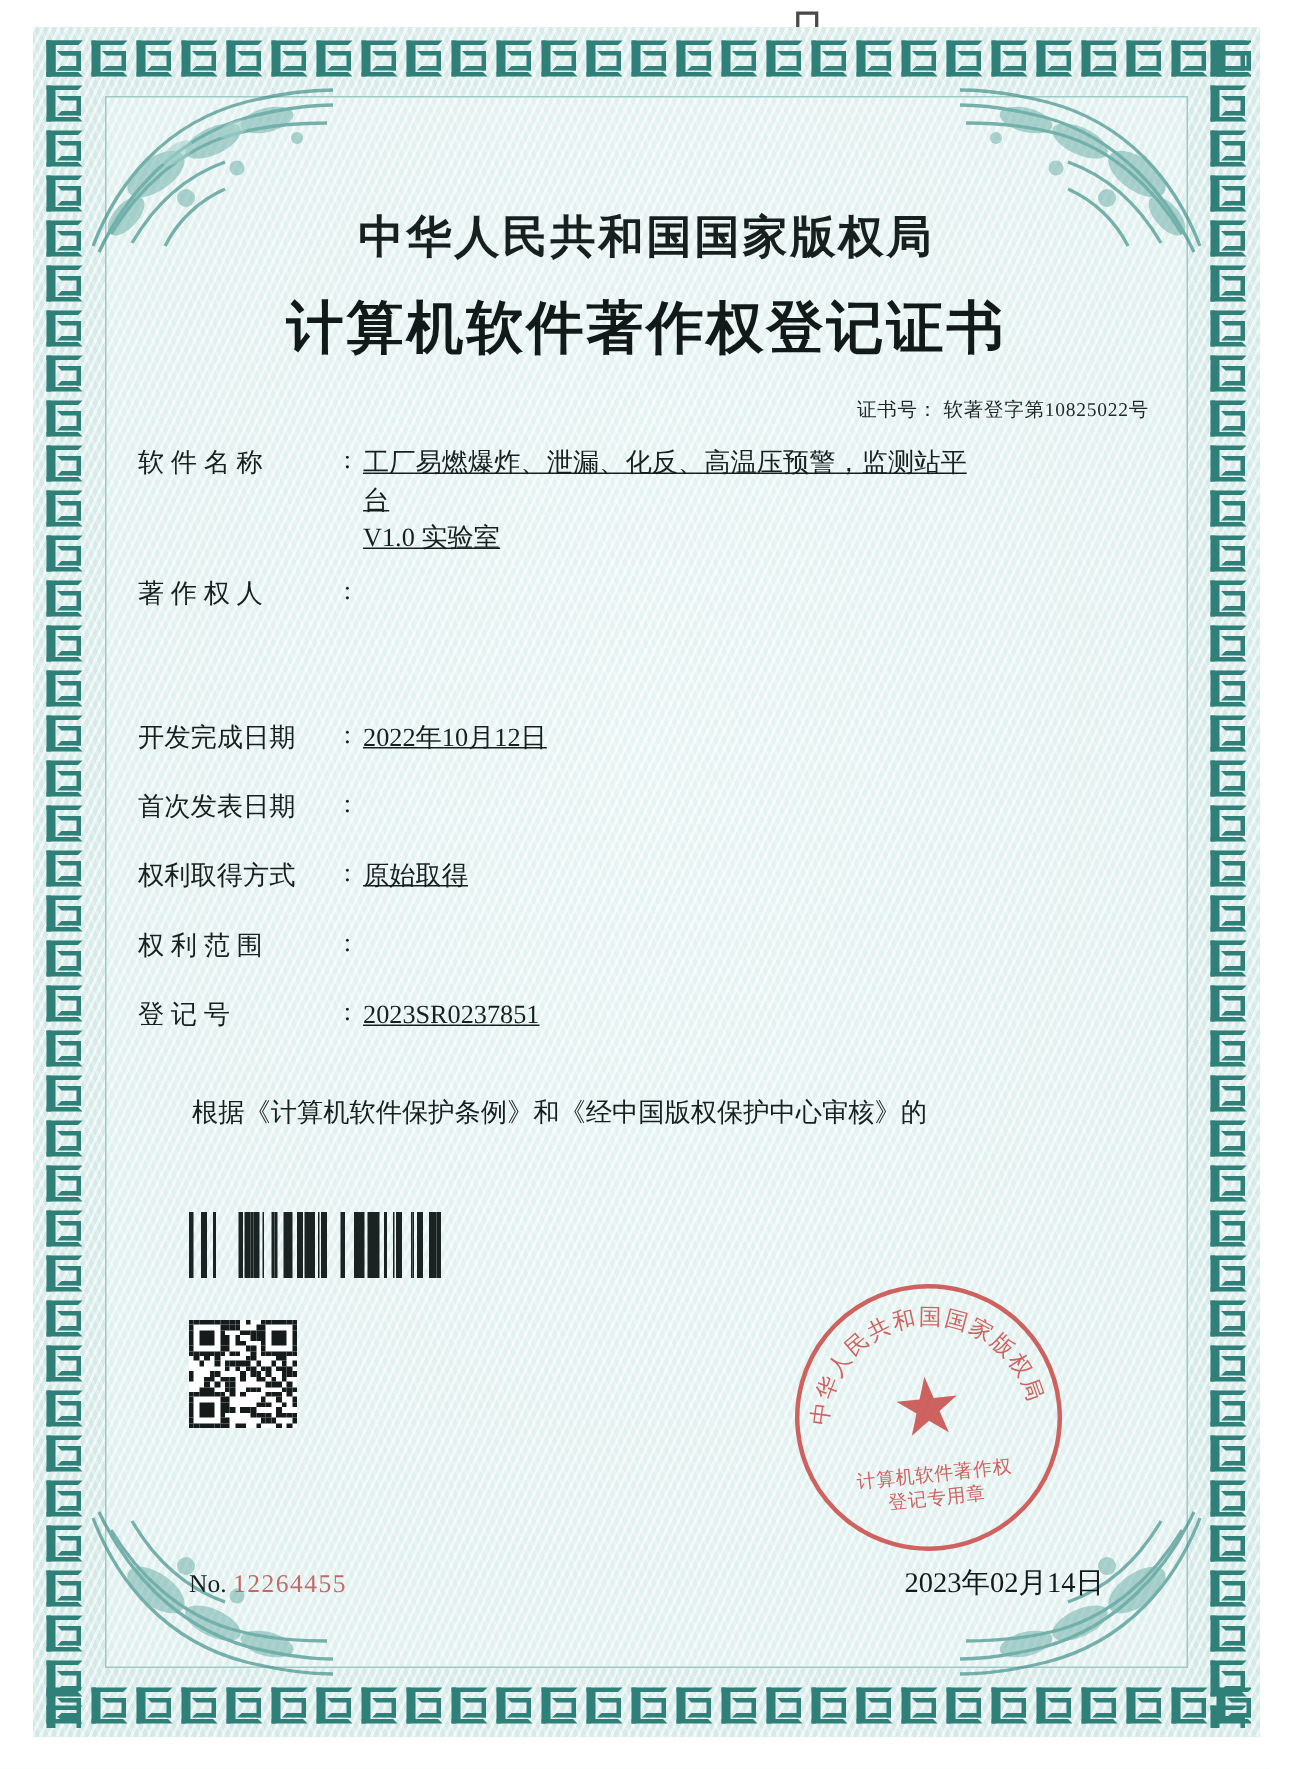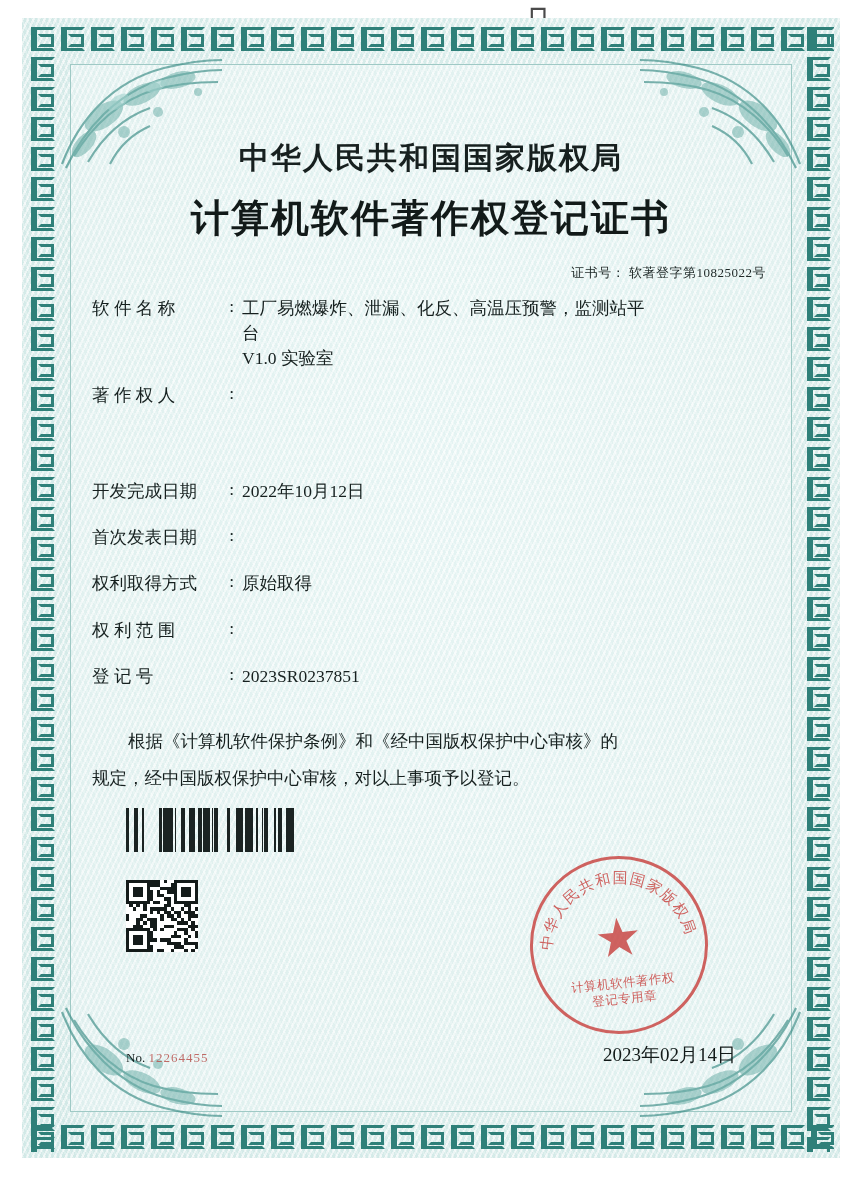--- a/index.html
+++ b/index.html
@@ -146,21 +146,21 @@
     font-size: 17.5px;
     color: #16201f;
   }
   .row .lbl {
     flex: 0 0 132px;
     text-align: left;
     letter-spacing: 0px;
     white-space: nowrap;
   }
   .row .colon { flex: 0 0 10px; text-align: right; padding-right: 8px; }
-  .row .val { flex: 1 1 auto; line-height: 1.42; }
+  .row .val { flex: 1 1 auto; line-height: 1.42; text-decoration: underline; }
   .val .l2 { display: block; }
   .spacer-md { height: 46px; }
 
   .row.tight { margin-bottom: 22px; }
   .row.wide { margin-bottom: 26px; }
 
   .paragraph {
     margin-top: 34px;
     font-size: 17.5px;
     line-height: 2.1;
@@ -226,21 +226,21 @@
     text-align: center;
     font-size: 12.5px;
     line-height: 1.3;
     letter-spacing: 0.5px;
   }
 
   
   .footer-no {
     position: absolute;
     left: 104px; bottom: 92px;
-    font-size: 13px;
+    font-size: 17px;
     color: #16201f;
   }
   .footer-no .num { color: #b8534e; letter-spacing: 1px; opacity: 0.85; }
   .footer-date {
     position: absolute;
     right: 104px; bottom: 90px;
     font-size: 19px;
     color: #121a19;
   }
 
@@ -539,21 +539,20 @@
         <div class="row tight">
           <span class="lbl">登 记 号</span>
           <span class="colon">:</span>
           <span class="val">2023SR0237851</span>
         </div>
 
       </div>
 
       <div class="paragraph">
         <span class="indent"></span><span>根据《计算机软件保护条例》和《经中国版权保护中心审核》的</span><br>
-        <span>规定，经中国版权保护中心审核，对以上事项予以登记。</span>
       </div>
 
     </div>
 
     <div class="barcode-wrap">
       <div class="barcode" id="barcode">
           <i style="width: 2px; background: rgb(27, 35, 34);"></i>
           <i style="width: 1px; background: rgb(27, 35, 34);"></i>
           <i style="width: 4px; background: transparent;"></i>
           <i style="width: 1px; background: transparent;"></i>

